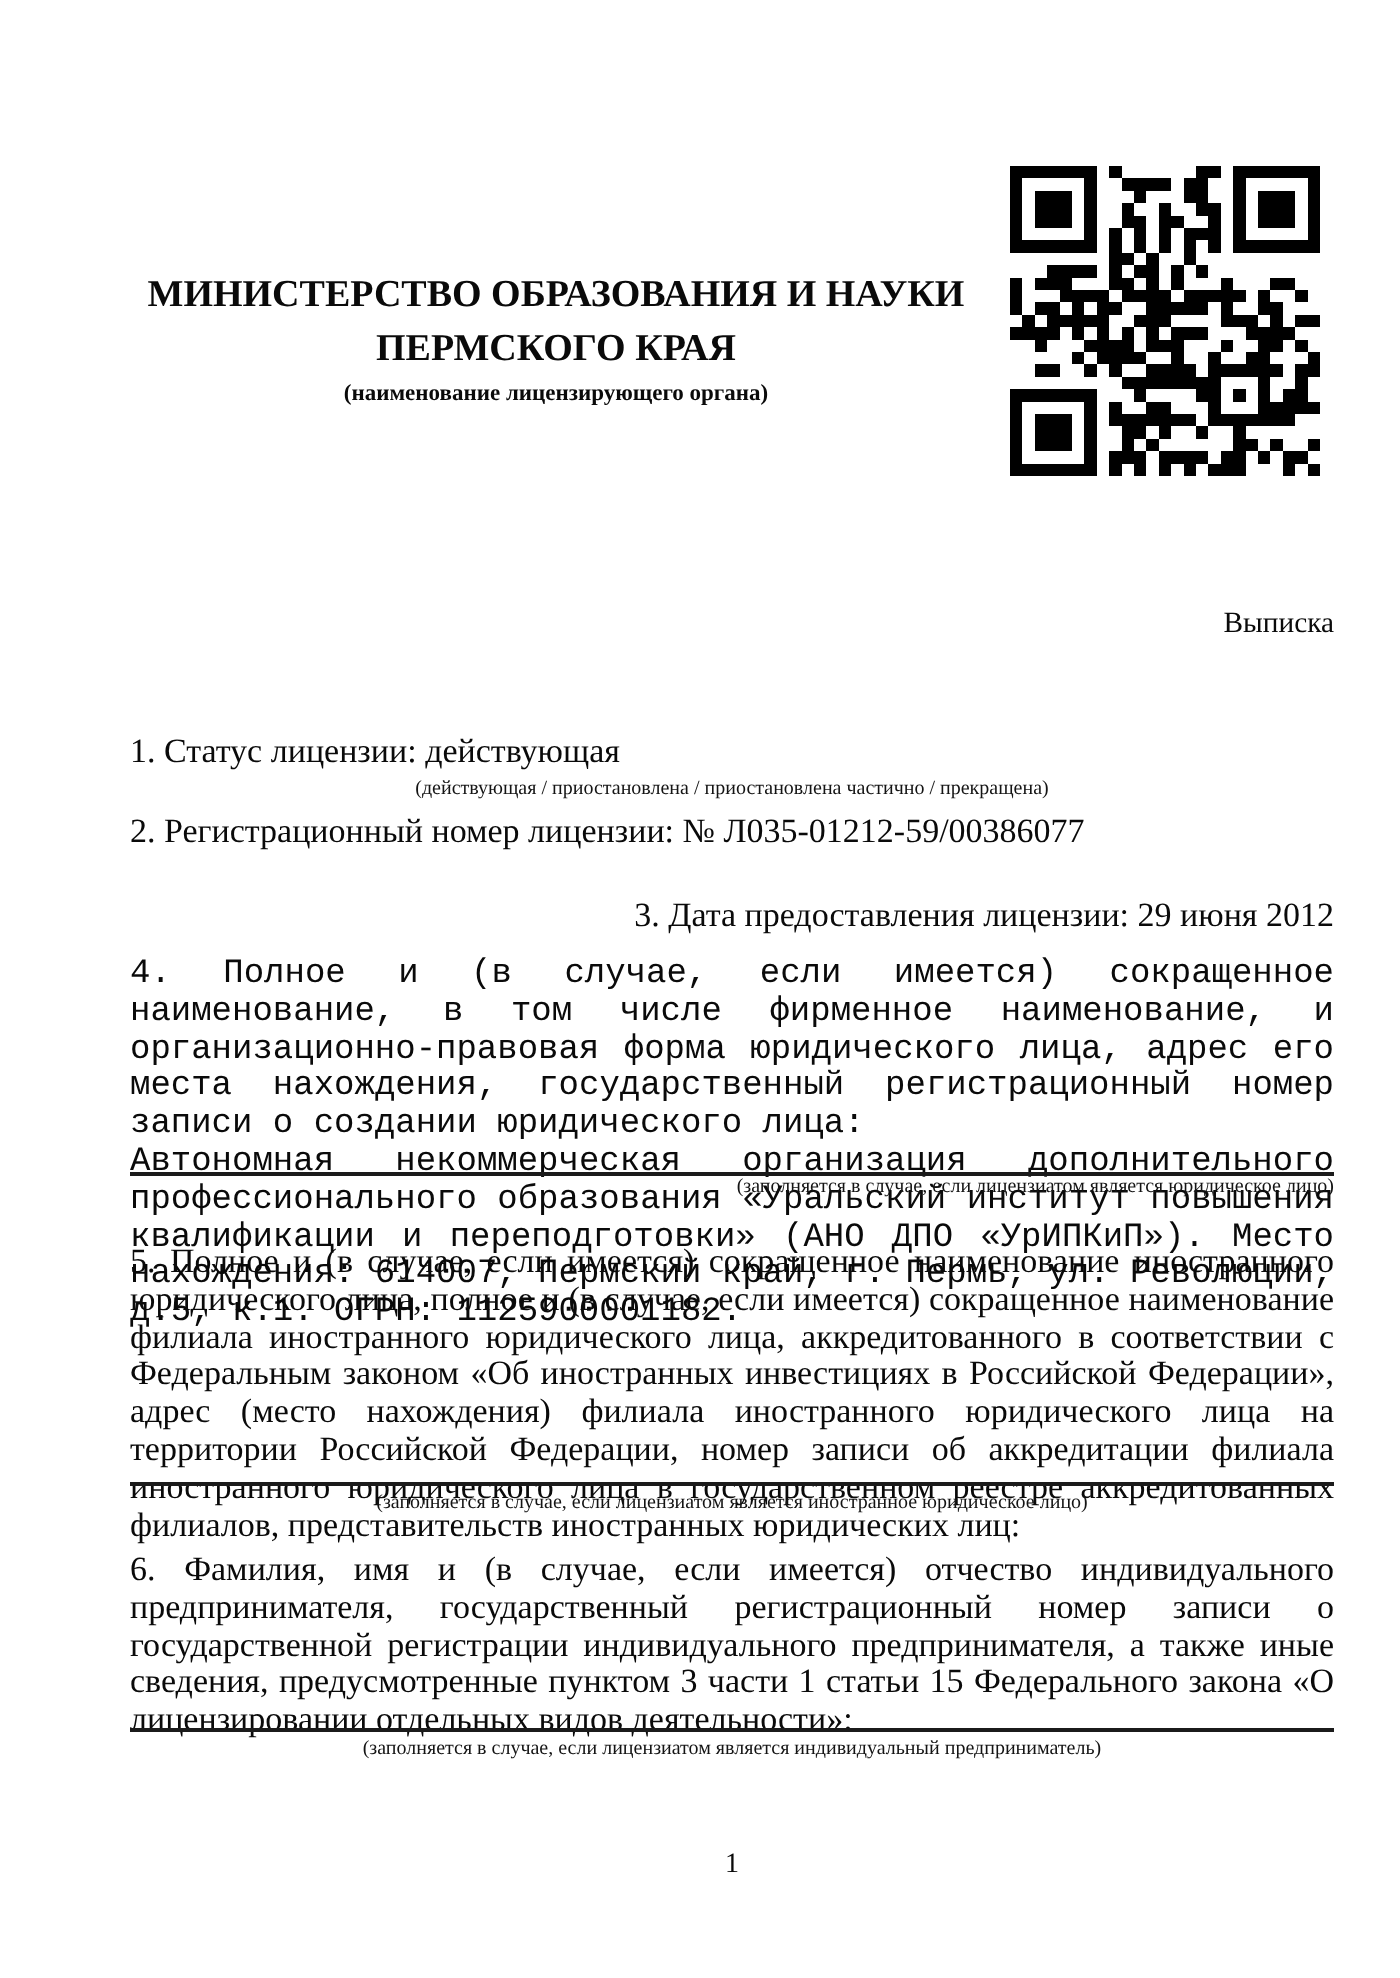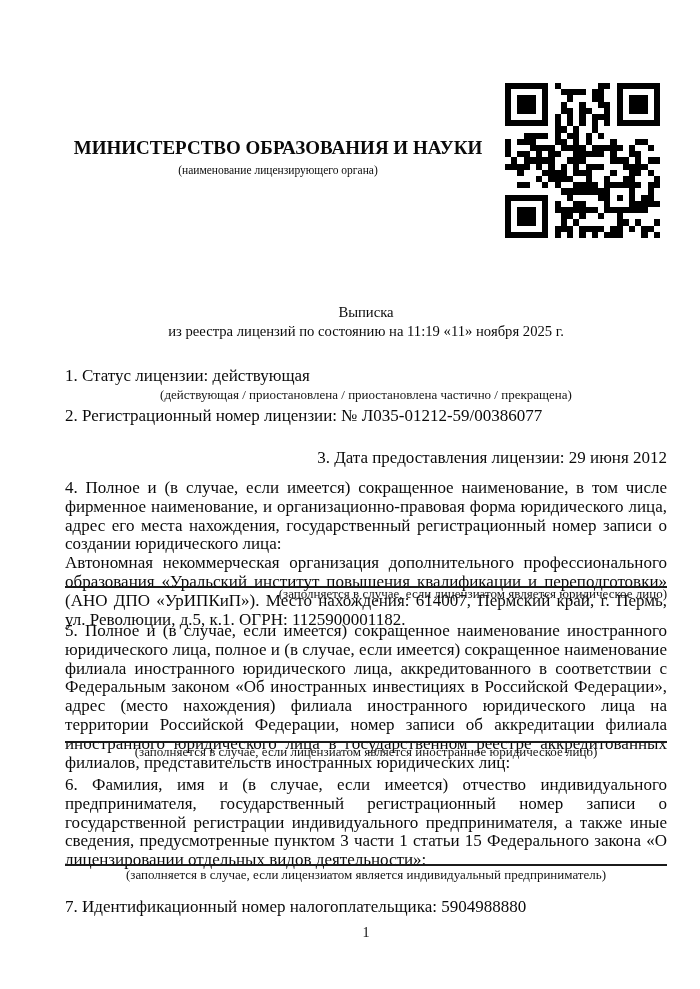--- a/index.html
+++ b/index.html
@@ -8,67 +8,66 @@
     width:700px;height:978px;
     background:#ffffff;
     color:#0a0a0a;
     font-family:"Liberation Serif","DejaVu Serif",serif;
     overflow:hidden;
   }
   .abs{position:absolute;}
   .body-text{font-size:17px;line-height:18.8px;}
   .justify{text-align:justify;text-justify:inter-word;}
   .col{left:65px;width:602px;}
-  .caption{font-size:13px;line-height:14px;text-align:center;color:#141414;}
+  .caption{font-size:10px;line-height:14px;text-align:center;color:#141414;}
   .rule{border-top:2px solid #1b1b1b;height:0;}
   .ministry{font-size:19px;font-weight:bold;line-height:27px;text-align:center;}
-  .ministry-caption{font-size:11.5px;line-height:13px;text-align:center;margin-top:3px;font-weight:normal;}
-  .title-block{font-size:14.67px;line-height:19px;text-align:center;}
+  .ministry-caption{font-size:11.5px;line-height:13px;text-align:center;margin-top:3px;font-weight:bold;}
+  .title-block{font-size:14.67px;line-height:19px;text-align:right;}
   .value-par{margin:0;}
   .page-num{font-size:14px;text-align:center;}
   #qr{shape-rendering:crispEdges;}
 </style>
 </head>
 <body>
 
 <div class="page">
 
   <div class="abs ministry" style="left:65px;top:134px;width:426px;">
     <div>МИНИСТЕРСТВО ОБРАЗОВАНИЯ И НАУКИ</div>
+    <div>ПЕРМСКОГО КРАЯ</div>
     <div class="ministry-caption">(наименование лицензирующего органа)</div>
   </div>
 
   <svg id="qr" class="abs" style="left:505px;top:83px;" width="155" height="155" viewBox="0 0 25 25">
       <path d="M0 0h1v1h-1zM1 0h1v1h-1zM2 0h1v1h-1zM3 0h1v1h-1zM4 0h1v1h-1zM5 0h1v1h-1zM6 0h1v1h-1zM8 0h1v1h-1zM15 0h1v1h-1zM16 0h1v1h-1zM18 0h1v1h-1zM19 0h1v1h-1zM20 0h1v1h-1zM21 0h1v1h-1zM22 0h1v1h-1zM23 0h1v1h-1zM24 0h1v1h-1zM0 1h1v1h-1zM6 1h1v1h-1zM9 1h1v1h-1zM10 1h1v1h-1zM11 1h1v1h-1zM12 1h1v1h-1zM14 1h1v1h-1zM15 1h1v1h-1zM18 1h1v1h-1zM24 1h1v1h-1zM0 2h1v1h-1zM2 2h1v1h-1zM3 2h1v1h-1zM4 2h1v1h-1zM6 2h1v1h-1zM10 2h1v1h-1zM14 2h1v1h-1zM15 2h1v1h-1zM18 2h1v1h-1zM20 2h1v1h-1zM21 2h1v1h-1zM22 2h1v1h-1zM24 2h1v1h-1zM0 3h1v1h-1zM2 3h1v1h-1zM3 3h1v1h-1zM4 3h1v1h-1zM6 3h1v1h-1zM9 3h1v1h-1zM12 3h1v1h-1zM15 3h1v1h-1zM16 3h1v1h-1zM18 3h1v1h-1zM20 3h1v1h-1zM21 3h1v1h-1zM22 3h1v1h-1zM24 3h1v1h-1zM0 4h1v1h-1zM2 4h1v1h-1zM3 4h1v1h-1zM4 4h1v1h-1zM6 4h1v1h-1zM9 4h1v1h-1zM10 4h1v1h-1zM12 4h1v1h-1zM13 4h1v1h-1zM16 4h1v1h-1zM18 4h1v1h-1zM20 4h1v1h-1zM21 4h1v1h-1zM22 4h1v1h-1zM24 4h1v1h-1zM0 5h1v1h-1zM6 5h1v1h-1zM8 5h1v1h-1zM10 5h1v1h-1zM12 5h1v1h-1zM14 5h1v1h-1zM15 5h1v1h-1zM16 5h1v1h-1zM18 5h1v1h-1zM24 5h1v1h-1zM0 6h1v1h-1zM1 6h1v1h-1zM2 6h1v1h-1zM3 6h1v1h-1zM4 6h1v1h-1zM5 6h1v1h-1zM6 6h1v1h-1zM8 6h1v1h-1zM10 6h1v1h-1zM12 6h1v1h-1zM14 6h1v1h-1zM16 6h1v1h-1zM18 6h1v1h-1zM19 6h1v1h-1zM20 6h1v1h-1zM21 6h1v1h-1zM22 6h1v1h-1zM23 6h1v1h-1zM24 6h1v1h-1zM8 7h1v1h-1zM9 7h1v1h-1zM11 7h1v1h-1zM14 7h1v1h-1zM3 8h1v1h-1zM4 8h1v1h-1zM5 8h1v1h-1zM6 8h1v1h-1zM8 8h1v1h-1zM10 8h1v1h-1zM11 8h1v1h-1zM13 8h1v1h-1zM15 8h1v1h-1zM0 9h1v1h-1zM2 9h1v1h-1zM3 9h1v1h-1zM4 9h1v1h-1zM8 9h1v1h-1zM9 9h1v1h-1zM11 9h1v1h-1zM13 9h1v1h-1zM17 9h1v1h-1zM21 9h1v1h-1zM22 9h1v1h-1zM0 10h1v1h-1zM4 10h1v1h-1zM5 10h1v1h-1zM6 10h1v1h-1zM7 10h1v1h-1zM9 10h1v1h-1zM10 10h1v1h-1zM11 10h1v1h-1zM12 10h1v1h-1zM14 10h1v1h-1zM15 10h1v1h-1zM16 10h1v1h-1zM17 10h1v1h-1zM18 10h1v1h-1zM20 10h1v1h-1zM23 10h1v1h-1zM0 11h1v1h-1zM2 11h1v1h-1zM3 11h1v1h-1zM5 11h1v1h-1zM7 11h1v1h-1zM8 11h1v1h-1zM11 11h1v1h-1zM12 11h1v1h-1zM13 11h1v1h-1zM14 11h1v1h-1zM15 11h1v1h-1zM17 11h1v1h-1zM20 11h1v1h-1zM21 11h1v1h-1zM1 12h1v1h-1zM3 12h1v1h-1zM4 12h1v1h-1zM5 12h1v1h-1zM6 12h1v1h-1zM7 12h1v1h-1zM10 12h1v1h-1zM11 12h1v1h-1zM12 12h1v1h-1zM17 12h1v1h-1zM18 12h1v1h-1zM19 12h1v1h-1zM21 12h1v1h-1zM23 12h1v1h-1zM24 12h1v1h-1zM0 13h1v1h-1zM1 13h1v1h-1zM2 13h1v1h-1zM3 13h1v1h-1zM5 13h1v1h-1zM7 13h1v1h-1zM9 13h1v1h-1zM11 13h1v1h-1zM13 13h1v1h-1zM14 13h1v1h-1zM15 13h1v1h-1zM19 13h1v1h-1zM20 13h1v1h-1zM21 13h1v1h-1zM22 13h1v1h-1zM2 14h1v1h-1zM6 14h1v1h-1zM7 14h1v1h-1zM8 14h1v1h-1zM9 14h1v1h-1zM11 14h1v1h-1zM12 14h1v1h-1zM13 14h1v1h-1zM17 14h1v1h-1zM20 14h1v1h-1zM21 14h1v1h-1zM23 14h1v1h-1zM5 15h1v1h-1zM7 15h1v1h-1zM8 15h1v1h-1zM9 15h1v1h-1zM10 15h1v1h-1zM13 15h1v1h-1zM16 15h1v1h-1zM19 15h1v1h-1zM20 15h1v1h-1zM24 15h1v1h-1zM2 16h1v1h-1zM3 16h1v1h-1zM6 16h1v1h-1zM8 16h1v1h-1zM11 16h1v1h-1zM12 16h1v1h-1zM13 16h1v1h-1zM14 16h1v1h-1zM16 16h1v1h-1zM17 16h1v1h-1zM18 16h1v1h-1zM19 16h1v1h-1zM20 16h1v1h-1zM21 16h1v1h-1zM23 16h1v1h-1zM24 16h1v1h-1zM9 17h1v1h-1zM10 17h1v1h-1zM11 17h1v1h-1zM12 17h1v1h-1zM13 17h1v1h-1zM14 17h1v1h-1zM15 17h1v1h-1zM16 17h1v1h-1zM20 17h1v1h-1zM23 17h1v1h-1zM0 18h1v1h-1zM1 18h1v1h-1zM2 18h1v1h-1zM3 18h1v1h-1zM4 18h1v1h-1zM5 18h1v1h-1zM6 18h1v1h-1zM10 18h1v1h-1zM15 18h1v1h-1zM16 18h1v1h-1zM18 18h1v1h-1zM20 18h1v1h-1zM22 18h1v1h-1zM23 18h1v1h-1zM0 19h1v1h-1zM6 19h1v1h-1zM8 19h1v1h-1zM11 19h1v1h-1zM12 19h1v1h-1zM16 19h1v1h-1zM20 19h1v1h-1zM21 19h1v1h-1zM22 19h1v1h-1zM23 19h1v1h-1zM24 19h1v1h-1zM0 20h1v1h-1zM2 20h1v1h-1zM3 20h1v1h-1zM4 20h1v1h-1zM6 20h1v1h-1zM8 20h1v1h-1zM9 20h1v1h-1zM10 20h1v1h-1zM11 20h1v1h-1zM12 20h1v1h-1zM13 20h1v1h-1zM14 20h1v1h-1zM16 20h1v1h-1zM17 20h1v1h-1zM18 20h1v1h-1zM19 20h1v1h-1zM20 20h1v1h-1zM21 20h1v1h-1zM22 20h1v1h-1zM0 21h1v1h-1zM2 21h1v1h-1zM3 21h1v1h-1zM4 21h1v1h-1zM6 21h1v1h-1zM9 21h1v1h-1zM10 21h1v1h-1zM12 21h1v1h-1zM15 21h1v1h-1zM18 21h1v1h-1zM0 22h1v1h-1zM2 22h1v1h-1zM3 22h1v1h-1zM4 22h1v1h-1zM6 22h1v1h-1zM9 22h1v1h-1zM11 22h1v1h-1zM18 22h1v1h-1zM19 22h1v1h-1zM21 22h1v1h-1zM24 22h1v1h-1zM0 23h1v1h-1zM6 23h1v1h-1zM8 23h1v1h-1zM9 23h1v1h-1zM10 23h1v1h-1zM12 23h1v1h-1zM13 23h1v1h-1zM14 23h1v1h-1zM15 23h1v1h-1zM17 23h1v1h-1zM18 23h1v1h-1zM20 23h1v1h-1zM22 23h1v1h-1zM23 23h1v1h-1zM0 24h1v1h-1zM1 24h1v1h-1zM2 24h1v1h-1zM3 24h1v1h-1zM4 24h1v1h-1zM5 24h1v1h-1zM6 24h1v1h-1zM8 24h1v1h-1zM10 24h1v1h-1zM12 24h1v1h-1zM14 24h1v1h-1zM16 24h1v1h-1zM17 24h1v1h-1zM18 24h1v1h-1zM22 24h1v1h-1zM24 24h1v1h-1z" fill="#000000"></path>
     </svg>
 
   <div class="abs col title-block" style="top:303px;">
     <div>Выписка</div>
-    <div>из реестра лицензий по состоянию на 11:19 «11» ноября 2025 г.</div>
   </div>
 
   <div class="abs col body-text" style="top:367px;">1. Статус лицензии: действующая</div>
   <div class="abs col caption" style="top:388px;">(действующая / приостановлена / приостановлена частично / прекращена)</div>
 
   <div class="abs col body-text" style="top:407px;">2. Регистрационный номер лицензии: № Л035-01212-59/00386077</div>
 
   <div class="abs col body-text" style="top:449px;text-align:right;">3. Дата предоставления лицензии: 29 июня 2012</div>
 
-  <div class="abs col body-text justify" style="top:479px;">
+  <div class="abs col body-text justify" style="top:479px;font-family:Liberation Mono, monospace;">
     <p class="value-par">4. Полное и (в случае, если имеется) сокращенное наименование, в том числе фирменное наименование, и организационно-правовая форма юридического лица, адрес его места нахождения, государственный регистрационный номер записи о создании юридического лица:</p>
     <p class="value-par">Автономная некоммерческая организация дополнительного профессионального образования «Уральский институт повышения квалификации и переподготовки» (АНО ДПО «УрИПКиП»). Место нахождения: 614007, Пермский край, г. Пермь, ул. Революции, д.5, к.1. ОГРН: 1125900001182.</p>
   </div>
   <div class="abs col rule" style="top:586px;"></div>
   <div class="abs col caption" style="top:587px;text-align:right;">(заполняется в случае, если лицензиатом является юридическое лицо)</div>
 
   <div class="abs col body-text justify" style="top:622px;">5. Полное и (в случае, если имеется) сокращенное наименование иностранного юридического лица, полное и (в случае, если имеется) сокращенное наименование филиала иностранного юридического лица, аккредитованного в соответствии с Федеральным законом «Об иностранных инвестициях в Российской Федерации», адрес (место нахождения) филиала иностранного юридического лица на территории Российской Федерации, номер записи об аккредитации филиала иностранного юридического лица в государственном реестре аккредитованных филиалов, представительств иностранных юридических лиц:</div>
   <div class="abs col rule" style="top:741px;"></div>
   <div class="abs col caption" style="top:745px;">(заполняется в случае, если лицензиатом является иностранное юридическое лицо)</div>
 
   <div class="abs col body-text justify" style="top:776px;font-family:Liberation Serif, serif;">6. Фамилия, имя и (в случае, если имеется) отчество индивидуального предпринимателя, государственный регистрационный номер записи о государственной регистрации индивидуального предпринимателя, а также иные сведения, предусмотренные пунктом 3 части 1 статьи 15 Федерального закона «О лицензировании отдельных видов деятельности»:</div>
   <div class="abs col rule" style="top:864px;"></div>
   <div class="abs col caption" style="top:868px;">(заполняется в случае, если лицензиатом является индивидуальный предприниматель)</div>
 
-  <div class="abs col body-text" style="top:898px;">7. Идентификационный номер налогоплательщика: 5904988880</div>
 
   <div class="abs col page-num" style="top:925px;">1</div>
 
 </div>
 
 </body></html>

